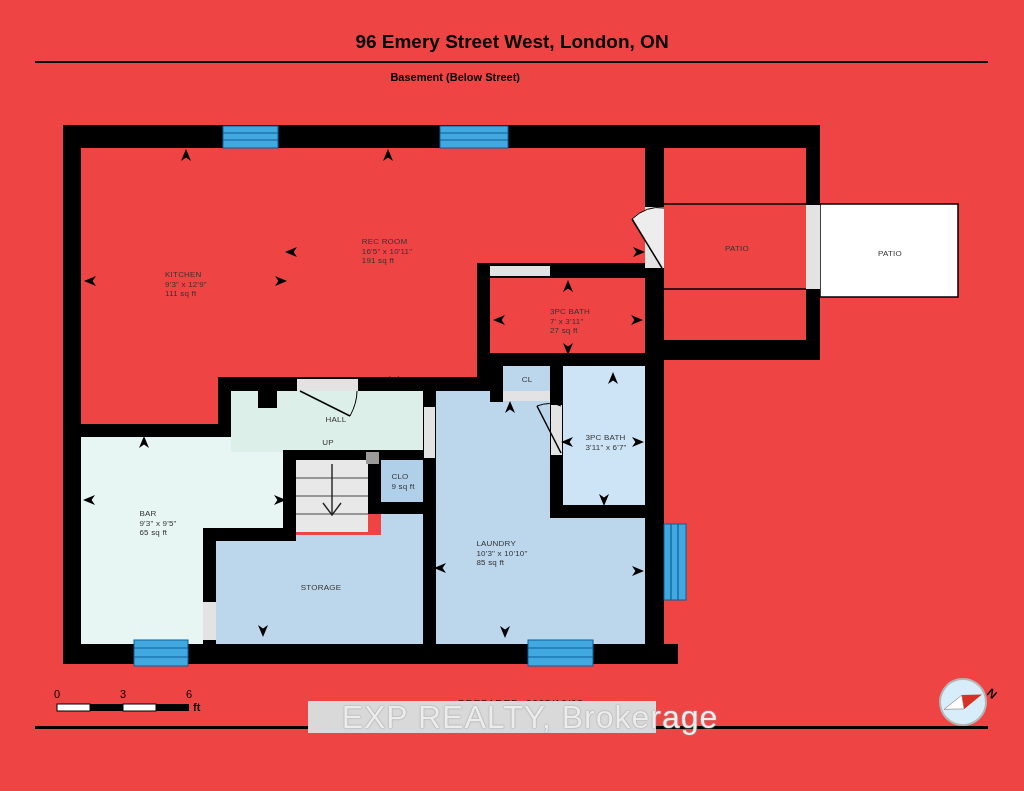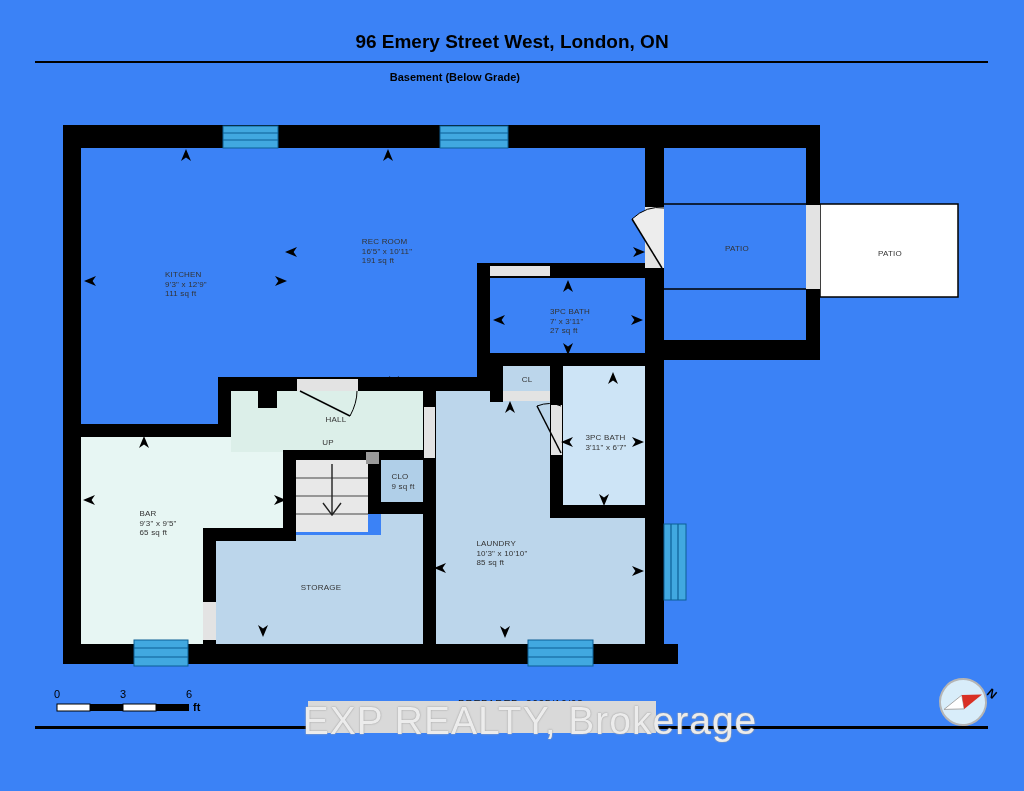--- a/index.html
+++ b/index.html
@@ -1,43 +1,43 @@
 <!DOCTYPE html>
 <html><head>
 <meta charset="utf-8">
 <style>
   html,body{margin:0;padding:0;background:#fff;}
-  .page{position:relative;width:1024px;height:791px;background:#3b82f6;overflow:hidden;
+  .page{position:relative;width:1024px;height:791px;background:#ef4444;overflow:hidden;
         font-family:"Liberation Sans",sans-serif;}
   .abs{position:absolute;}
   .title{left:0;right:0;top:31px;text-align:center;font-size:19px;font-weight:bold;color:#000;}
   .rule{left:35px;width:953px;height:3px;background:#000;}
   .rule-top{top:61px;height:2px;}
   .rule-bottom{top:726px;z-index:1;}
   .floor-label{left:0;width:520px;top:71px;text-align:right;font-size:11px;font-weight:bold;color:#000;}
   .areas{left:527px;top:71px;font-size:11px;line-height:16.5px;color:#000;}
   .plan-svg{left:0;top:0;z-index:2;}
   .rlabel{position:absolute;transform:translateX(-50%);font-size:8px;
           line-height:9.5px;color:#333;letter-spacing:.2px;white-space:nowrap;z-index:4;}
   .tick{position:absolute;transform:translateX(-50%);font-size:11px;color:#000;z-index:4;}
   .ft-unit{left:193px;top:701px;font-size:11px;color:#000;z-index:4;font-weight:bold;}
   .prepared{left:458px;top:698px;font-size:10.5px;letter-spacing:.5px;color:#1a1a1a;z-index:4;}
   .wm-bg{left:308px;top:701px;width:348px;height:32px;background:#d9d9d9;z-index:5;}
-  .watermark{left:300px;top:699px;width:460px;text-align:center;font-size:39px;letter-spacing:1px;
+  .watermark{left:300px;top:699px;width:460px;text-align:center;font-size:32px;letter-spacing:1px;
              color:#ececec;text-shadow:0 0 2px #a8a8a8,0 0 1px #9a9a9a;z-index:6;white-space:nowrap;}
   .disclaimer{left:0;right:0;top:735px;text-align:center;font-size:10.5px;color:#111;z-index:2;}
 </style>
 </head>
 <body>
 
 <div class="page">
 
   <div class="abs title">96 Emery Street West, London, ON</div>
   <div class="abs rule rule-top"></div>
-  <div class="abs floor-label">Basement (Below Grade)</div>
+  <div class="abs floor-label">Basement (Below Street)</div>
 
   <svg class="abs plan-svg" width="1024" height="791" viewBox="0 0 1024 791">
 
     <g>
       <path fill="#e7f6f3" d="M81,433h202v95h-202z M81,433h122v211h-122z"></path>
       <rect x="231" y="391" width="192" height="61" fill="#dcefe9"></rect>
       <path fill="#bcd6eb" d="M216,535h207v109h-207z M381,514h42v21h-42z M436,391h114v253h-114z M550,518h95v126h-95z M503,366h47v25h-47z"></path>
       <rect x="381" y="460" width="42" height="42" fill="#b0cfe8"></rect>
       <rect x="563" y="366" width="82" height="139" fill="#cde4f6"></rect>
     </g>

